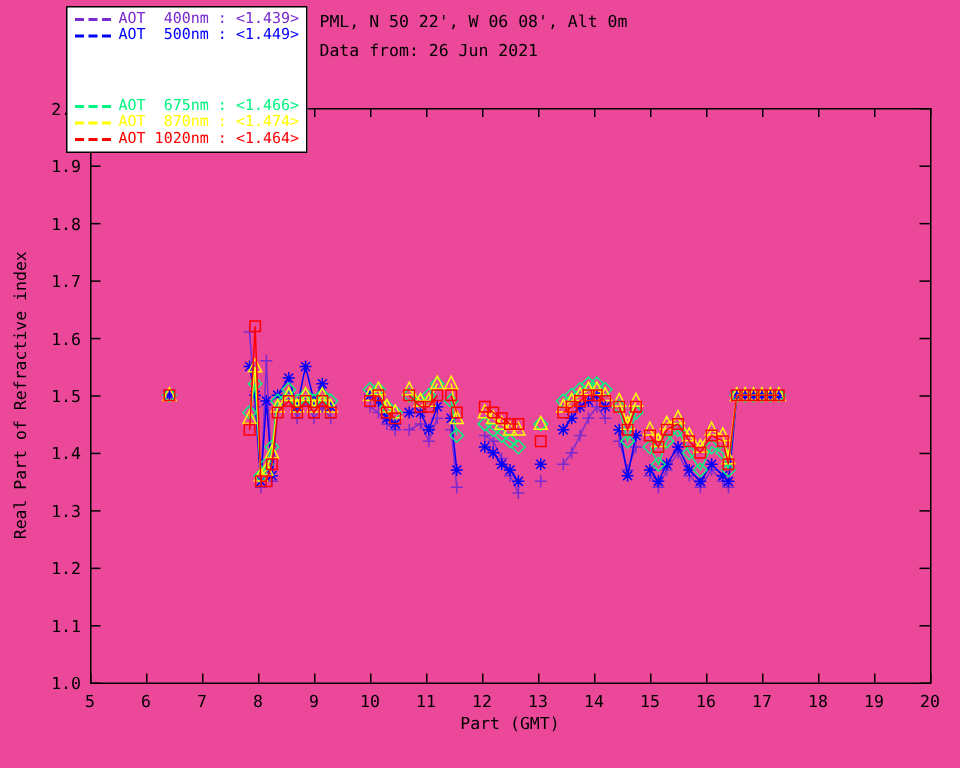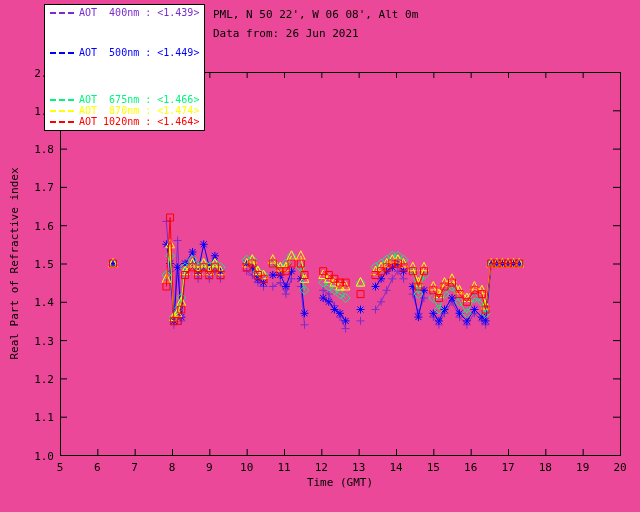--- a/index.html
+++ b/index.html
@@ -17,21 +17,21 @@
   .ylabel{position:absolute;left:-96px;top:257px;width:220px;text-align:center;font-size:11px;
           transform:rotate(-90deg);}
 </style>
 </head>
 <body>
 
 <div class="screen">
 
   <div class="legend">
       <div class="legend-row" style="color: rgb(122, 43, 208);"><span class="legend-dash"></span><span>AOT  400nm : &lt;1.439&gt;</span></div>
-      <div class="legend-row" style="color: rgb(0, 0, 255); margin-top: 29px;"><span class="legend-dash"></span><span>AOT  500nm : &lt;1.449&gt;</span></div>
+      <div class="legend-row" style="color: rgb(0, 0, 255);"><span class="legend-dash"></span><span>AOT  500nm : &lt;1.449&gt;</span></div>
       <div class="legend-row" style="color: rgb(0, 245, 127); margin-top: 36px;"><span class="legend-dash"></span><span>AOT  675nm : &lt;1.466&gt;</span></div>
       <div class="legend-row" style="color: rgb(255, 255, 0);"><span class="legend-dash"></span><span>AOT  870nm : &lt;1.474&gt;</span></div>
       <div class="legend-row" style="color: rgb(255, 0, 0);"><span class="legend-dash"></span><span>AOT 1020nm : &lt;1.464&gt;</span></div>
     </div>
 
   <div class="hdr hdr1">PML, N 50 22', W 06 08', Alt 0m</div>
   <div class="hdr hdr2">Data from: 26 Jun 2021</div>
 
   <svg class="plot-svg" width="640" height="512">
       <g stroke="#000" stroke-width="1" fill="none">
@@ -133,16 +133,16 @@
       <g stroke="#FFFF00" fill="none" stroke-width="1">
         <path d="M113.0 263.5M166.4 278.8L170.1 244.3L173.9 317.1L177.6 313.3L181.3 301.8L185.1 271.2L192.5 263.5L198.1 271.2L203.7 263.5L209.3 271.2L214.9 263.5L220.5 271.2M246.7 263.5L252.3 259.7L257.9 271.2L263.5 275.0M272.8 259.7L280.3 267.3L285.9 267.3L291.5 255.8M300.8 255.8L304.5 278.8M323.2 275.0L328.8 278.8L334.4 282.6L340.0 286.5L345.6 286.5M360.5 282.6M375.5 271.2L381.1 267.3L386.7 263.5L392.3 259.7L397.9 259.7L403.5 263.5M412.8 267.3L418.4 282.6L424.0 267.3M433.3 286.5L438.9 294.1L444.5 282.6L452.0 278.8L459.5 290.3L466.9 298.0L474.4 286.5L481.9 290.3L485.6 305.6L491.2 263.5L496.8 263.5L502.4 263.5L508.0 263.5L513.6 263.5L519.2 263.5"></path>
         <path d="M113 258.5L117.3 267L108.7 267ZM166.4 273.8L170.70000000000002 282.3L162.1 282.3ZM170.1 239.3L174.4 247.8L165.79999999999998 247.8ZM173.9 312.1L178.20000000000002 320.6L169.6 320.6ZM177.6 308.3L181.9 316.8L173.29999999999998 316.8ZM181.3 296.8L185.60000000000002 305.3L177 305.3ZM185.1 266.2L189.4 274.7L180.79999999999998 274.7ZM192.5 258.5L196.8 267L188.2 267ZM198.1 266.2L202.4 274.7L193.79999999999998 274.7ZM203.7 258.5L208 267L199.39999999999998 267ZM209.3 266.2L213.60000000000002 274.7L205 274.7ZM214.9 258.5L219.20000000000002 267L210.6 267ZM220.5 266.2L224.8 274.7L216.2 274.7ZM246.7 258.5L251 267L242.39999999999998 267ZM252.3 254.7L256.6 263.2L248 263.2ZM257.9 266.2L262.2 274.7L253.59999999999997 274.7ZM263.5 270L267.8 278.5L259.2 278.5ZM272.8 254.7L277.1 263.2L268.5 263.2ZM280.3 262.3L284.6 270.8L276 270.8ZM285.9 262.3L290.2 270.8L281.59999999999997 270.8ZM291.5 250.8L295.8 259.3L287.2 259.3ZM300.8 250.8L305.1 259.3L296.5 259.3ZM304.5 273.8L308.8 282.3L300.2 282.3ZM323.2 270L327.5 278.5L318.9 278.5ZM328.8 273.8L333.1 282.3L324.5 282.3ZM334.4 277.6L338.7 286.1L330.09999999999997 286.1ZM340 281.5L344.3 290L335.7 290ZM345.6 281.5L349.90000000000003 290L341.3 290ZM360.5 277.6L364.8 286.1L356.2 286.1ZM375.5 266.2L379.8 274.7L371.2 274.7ZM381.1 262.3L385.40000000000003 270.8L376.8 270.8ZM386.7 258.5L391 267L382.4 267ZM392.3 254.7L396.6 263.2L388 263.2ZM397.9 254.7L402.2 263.2L393.59999999999997 263.2ZM403.5 258.5L407.8 267L399.2 267ZM412.8 262.3L417.1 270.8L408.5 270.8ZM418.4 277.6L422.7 286.1L414.09999999999997 286.1ZM424 262.3L428.3 270.8L419.7 270.8ZM433.3 281.5L437.6 290L429 290ZM438.9 289.1L443.2 297.6L434.59999999999997 297.6ZM444.5 277.6L448.8 286.1L440.2 286.1ZM452 273.8L456.3 282.3L447.7 282.3ZM459.5 285.3L463.8 293.8L455.2 293.8ZM466.9 293L471.2 301.5L462.59999999999997 301.5ZM474.4 281.5L478.7 290L470.09999999999997 290ZM481.9 285.3L486.2 293.8L477.59999999999997 293.8ZM485.6 300.6L489.90000000000003 309.1L481.3 309.1ZM491.2 258.5L495.5 267L486.9 267ZM496.8 258.5L501.1 267L492.5 267ZM502.4 258.5L506.7 267L498.09999999999997 267ZM508 258.5L512.3 267L503.7 267ZM513.6 258.5L517.9 267L509.3 267ZM519.2 258.5L523.5 267L514.9000000000001 267Z"></path>
       </g>
       <g stroke="#FF0000" fill="none" stroke-width="1">
         <path d="M113.0 263.5M166.4 286.5L170.1 217.5L173.9 320.9L177.6 320.9L181.3 309.5L185.1 275.0L192.5 267.3L198.1 275.0L203.7 267.3L209.3 275.0L214.9 267.3L220.5 275.0M246.7 267.3L252.3 263.5L257.9 275.0L263.5 278.8M272.8 263.5L280.3 271.2L285.9 271.2L291.5 263.5M300.8 263.5L304.5 275.0M323.2 271.2L328.8 275.0L334.4 278.8L340.0 282.6L345.6 282.6M360.5 294.1M375.5 275.0L381.1 271.2L386.7 267.3L392.3 263.5L397.9 263.5L403.5 267.3M412.8 271.2L418.4 286.5L424.0 271.2M433.3 290.3L438.9 298.0L444.5 286.5L452.0 282.6L459.5 294.1L466.9 301.8L474.4 290.3L481.9 294.1L485.6 309.5L491.2 263.5L496.8 263.5L502.4 263.5L508.0 263.5L513.6 263.5L519.2 263.5"></path>
         <path d="M109.5 260h7v7h-7ZM162.9 283h7v7h-7ZM166.6 214h7v7h-7ZM170.4 317.4h7v7h-7ZM174.1 317.4h7v7h-7ZM177.8 306h7v7h-7ZM181.6 271.5h7v7h-7ZM189 263.8h7v7h-7ZM194.6 271.5h7v7h-7ZM200.2 263.8h7v7h-7ZM205.8 271.5h7v7h-7ZM211.4 263.8h7v7h-7ZM217 271.5h7v7h-7ZM243.2 263.8h7v7h-7ZM248.8 260h7v7h-7ZM254.39999999999998 271.5h7v7h-7ZM260 275.3h7v7h-7ZM269.3 260h7v7h-7ZM276.8 267.7h7v7h-7ZM282.4 267.7h7v7h-7ZM288 260h7v7h-7ZM297.3 260h7v7h-7ZM301 271.5h7v7h-7ZM319.7 267.7h7v7h-7ZM325.3 271.5h7v7h-7ZM330.9 275.3h7v7h-7ZM336.5 279.1h7v7h-7ZM342.1 279.1h7v7h-7ZM357 290.6h7v7h-7ZM372 271.5h7v7h-7ZM377.6 267.7h7v7h-7ZM383.2 263.8h7v7h-7ZM388.8 260h7v7h-7ZM394.4 260h7v7h-7ZM400 263.8h7v7h-7ZM409.3 267.7h7v7h-7ZM414.9 283h7v7h-7ZM420.5 267.7h7v7h-7ZM429.8 286.8h7v7h-7ZM435.4 294.5h7v7h-7ZM441 283h7v7h-7ZM448.5 279.1h7v7h-7ZM456 290.6h7v7h-7ZM463.4 298.3h7v7h-7ZM470.9 286.8h7v7h-7ZM478.4 290.6h7v7h-7ZM482.1 306h7v7h-7ZM487.7 260h7v7h-7ZM493.3 260h7v7h-7ZM498.9 260h7v7h-7ZM504.5 260h7v7h-7ZM510.1 260h7v7h-7ZM515.7 260h7v7h-7Z"></path>
       </g>
     </svg>
 
-  <div class="xlabel">Time (GMT)</div>
+  <div class="xlabel">Part (GMT)</div>
   <div class="ylabel">Real Part of Refractive index</div>
 
 </div>
 
 </body></html>

